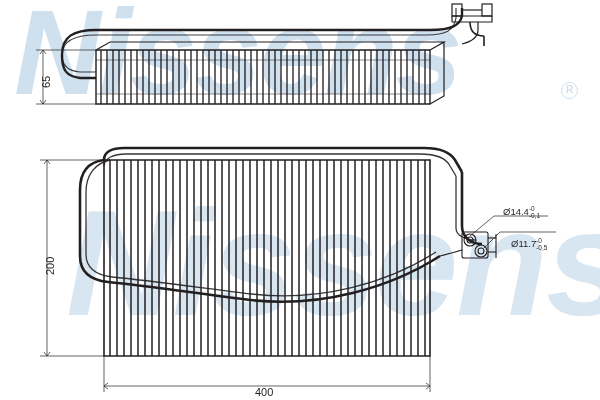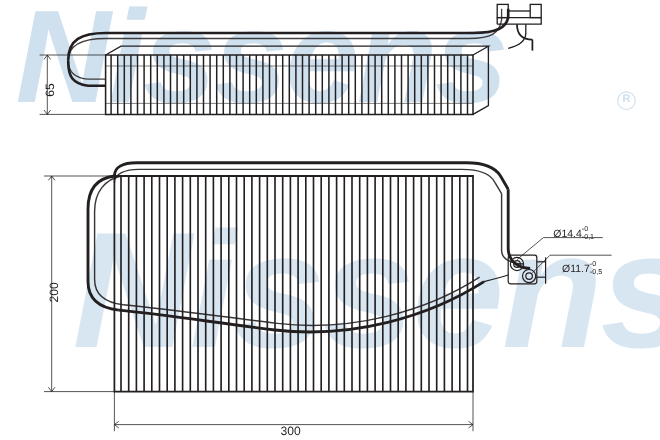--- a/index.html
+++ b/index.html
@@ -290,21 +290,21 @@
         <path d="M108,383 L104,386 L108,389"></path>
         <path d="M426,383 L430,386 L426,389"></path>
       </g>
     </g>
   </svg>
 
   <div class="dimlabel vert" style="left:40px; top:88px;">65</div>
 
   <div class="dimlabel vert" style="left:44px; top:275px;">200</div>
 
-  <div class="dimlabel" style="left:255px; top:386px;">300</div>
+  <div class="dimlabel" style="left:255px; top:386px;">400</div>
 
   <div class="tol" style="left:503px; top:206px;">
     <span>Ø</span><span>14.4</span><span class="tolstack"><span>-0</span><span>-0,1</span></span>
   </div>
 
   <div class="tol" style="left:511px; top:226px;margin-top:12px;">
     <span>Ø</span><span>11.7</span><span class="tolstack"><span>-0</span><span>-0,5</span></span>
   </div>
 
 </div>

